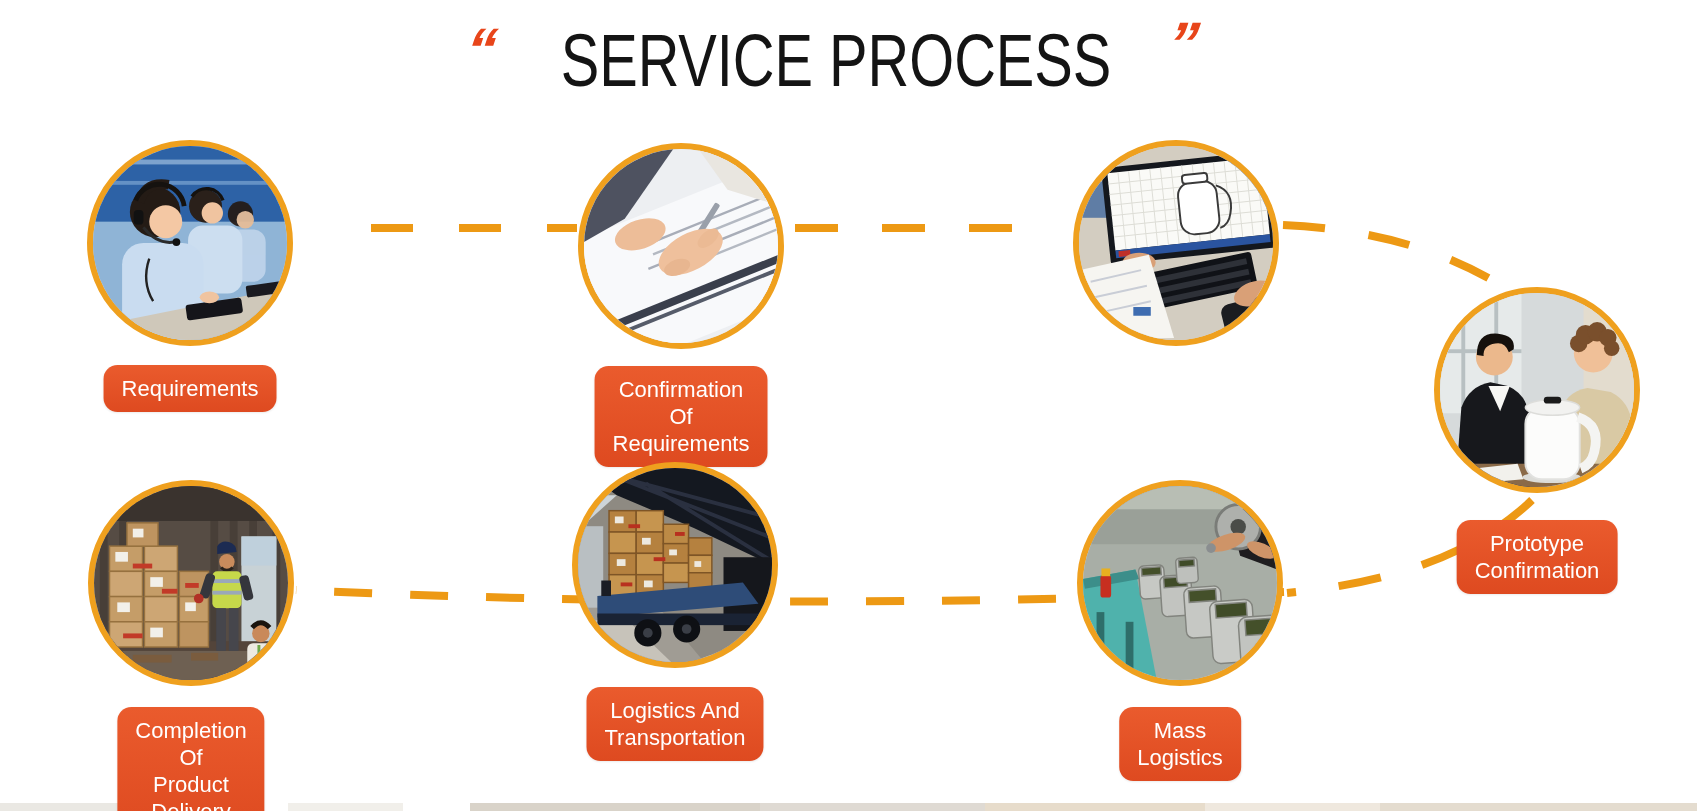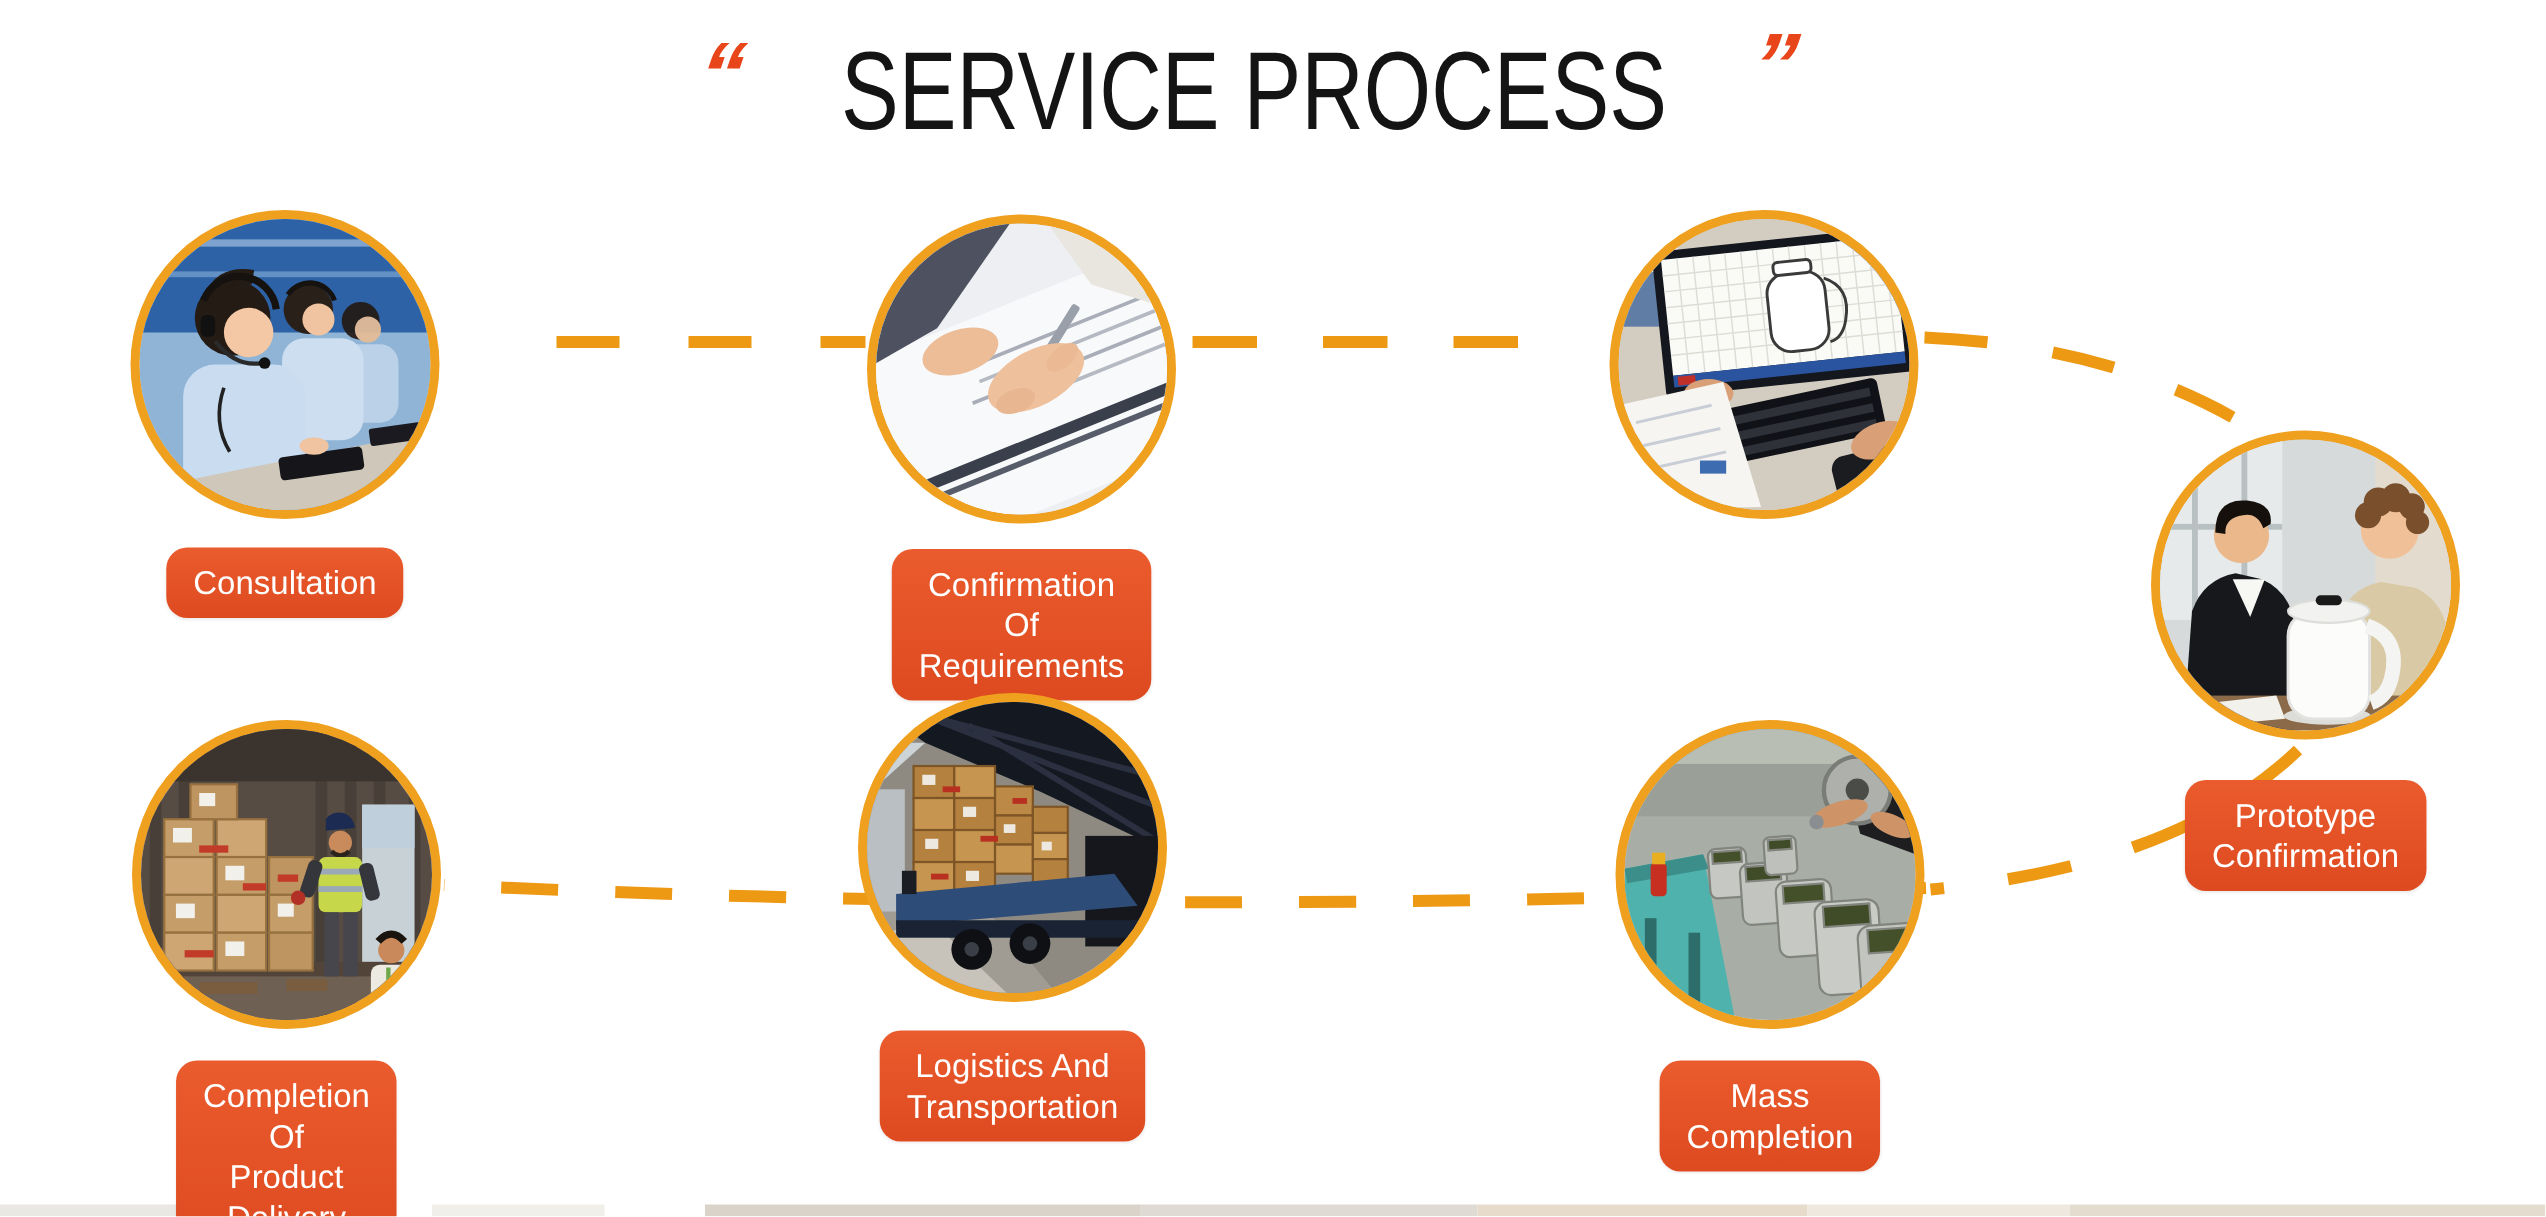--- a/index.html
+++ b/index.html
@@ -91,21 +91,21 @@
         <polygon points="0,200 0,186 90,168 200,146 200,200" fill="#CFC8BA"></polygon>
         <g transform="rotate(-8 125 168)">
             <rect x="96" y="160" width="58" height="16" rx="3" fill="#15151A"></rect>
           </g>
         <g transform="rotate(-8 175 148)">
             <rect x="158" y="142" width="36" height="12" rx="2" fill="#1A1A20"></rect>
           </g>
         <ellipse cx="120" cy="156" rx="10" ry="6" fill="#F0C4A0"></ellipse>
       </svg>
     </div>
-    <div class="step-label">Consultation</div>
+    <div class="step-label">Requirements</div>
   </div>
 
   <div class="step pos2">
     <div class="circle">
       <svg viewBox="0 0 200 200" aria-hidden="true">
         <rect width="200" height="200" fill="#EDEFF2"></rect>
         <g transform="rotate(-22 100 100)">
           <rect x="-30" y="55" width="280" height="140" fill="#F8F9FB"></rect>
           <rect x="60" y="84" width="140" height="2.5" fill="#A8ADB8"></rect>
           <rect x="70" y="96" width="130" height="2.5" fill="#B4B9C2"></rect>
@@ -249,21 +249,21 @@
               <rect x="162" y="134" width="50" height="72" rx="9" fill="#C2C4C0"></rect>
               <rect x="169" y="137" width="36" height="16" fill="#44502A"></rect>
             </g>
           <g transform="rotate(-4 106 84)">
               <rect x="96" y="74" width="22" height="26" rx="4" fill="#BEC0BC"></rect>
               <rect x="99" y="76" width="16" height="7" fill="#404C28"></rect>
             </g>
         </g>
       </svg>
     </div>
-    <div class="step-label">Mass Completion</div>
+    <div class="step-label">Mass Logistics</div>
   </div>
 
   <div class="step pos6">
     <div class="circle">
       <svg viewBox="0 0 200 200" aria-hidden="true">
         <rect width="200" height="200" fill="#8E8A82"></rect>
         <polygon points="0,140 70,128 130,200 0,200" fill="#A09C94"></polygon>
         <polygon points="0,162 44,150 96,200 0,200" fill="#C7C3BA"></polygon>
         <polygon points="0,0 200,0 200,100 120,62 40,28" fill="#141820"></polygon>
         <path d="M36 8 L200 72 M14 2 L186 48 M70 16 L200 96" stroke="#2A3040" stroke-width="4"></path>

